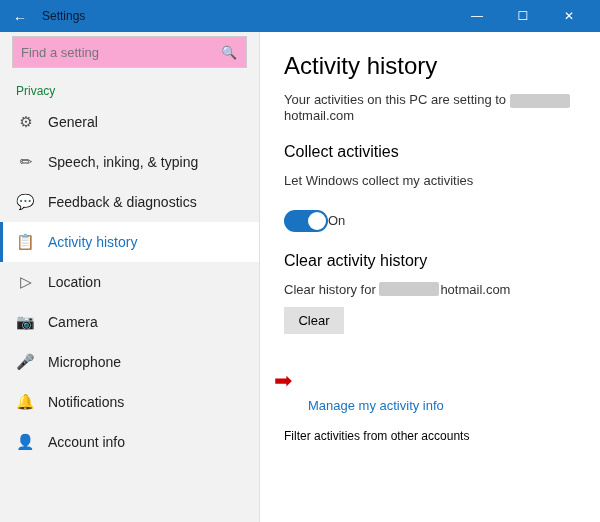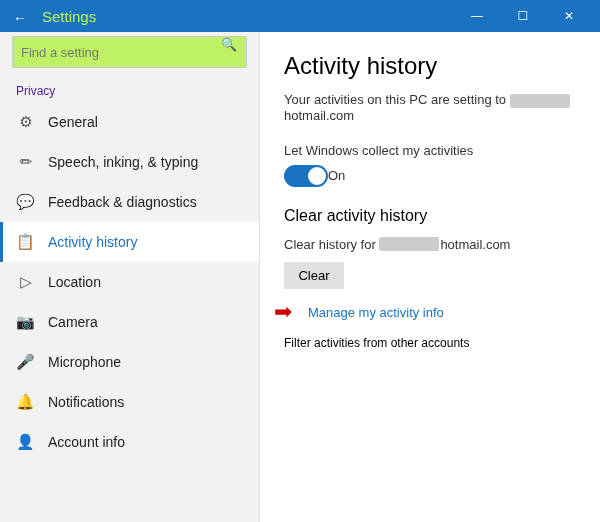--- a/index.html
+++ b/index.html
@@ -17,22 +17,22 @@
     
     .titlebar {
       background: #1a73c1;
       height: 32px;
       display: flex;
       align-items: center;
       padding: 0 8px;
       flex-shrink: 0;
     }
     .titlebar-title {
-      color: #bef264;
-      font-size: 15px;
+      color: #0f172a;
+      font-size: 12px;
       flex: 1;
     }
     .titlebar-controls {
       display: flex;
       gap: 0;
     }
     .titlebar-btn {
       color: #fff;
       background: none;
       border: none;
@@ -71,41 +71,42 @@
       align-items: center;
       justify-content: center;
       color: #fff;
       font-size: 14px;
       margin-right: 10px;
     }
 
     .search-box {
       margin: 4px 12px 8px 12px;
       display: flex;
+      align-items: center;
       border: 1px solid #ccc;
-      background: #bef264;
+      background: #f9a8d4;
       height: 32px;
       padding: 0 8px;
     }
     .search-input {
       border: none;
       outline: none;
       flex: 1;
       font-size: 13px;
       background: transparent;
       color: #333;
     }
     .search-icon-wrap {
       color: #555;
       font-size: 13px;
     }
 
     .section-label {
       font-size: 12px;
-      color: #4c1d95;
+      color: #15803d;
       padding: 8px 16px 4px 16px;
       font-weight: 400;
     }
 
     .nav-item {
       display: flex;
       align-items: center;
       padding: 10px 16px;
       cursor: pointer;
       font-size: 14px;
@@ -190,21 +191,21 @@
       font-size: 16px;
       font-weight: 400;
       color: #000;
       margin-bottom: 12px;
       margin-top: 4px;
     }
 
     .setting-row {
       display: flex;
       align-items: center;
-      margin-bottom: 7px;
+      margin-bottom: 22px;
     }
     .setting-label {
       font-size: 13px;
       color: #333;
       flex: 1;
     }
 
     
     .toggle-wrap {
       display: flex;
@@ -267,20 +268,21 @@
       left: -10px;
       color: #cc0000;
       font-size: 22px;
     }
     .manage-link {
       color: #1a73c1;
       font-size: 13px;
       cursor: pointer;
       text-decoration: none;
       margin-left: 24px;
+      margin-top: 48px;
     }
 
     .filter-heading {
       font-size: 12px;
       font-weight: 400;
       color: #000;
       margin-top: 8px;
     }
   </style>
 </head>
@@ -348,20 +350,21 @@
 
   <div class="content">
     <h1 class="page-title">Activity history</h1>
 
 
     <div class="linked-account">
       <span>Your activities on this PC are setting to</span>
       <span class="blurred-text">&nbsp;&nbsp;&nbsp;&nbsp;&nbsp;&nbsp;</span><span>hotmail.com</span>
     </div>
 
+    <h2 class="section-heading">Collect activities</h2>
 
     <div class="setting-row">
       <span class="setting-label">Let Windows collect my activities</span>
     </div>
 
     <div class="toggle-wrap">
       <div class="toggle">
         <div class="toggle-knob"></div>
       </div>
       <span class="toggle-state">On</span>

